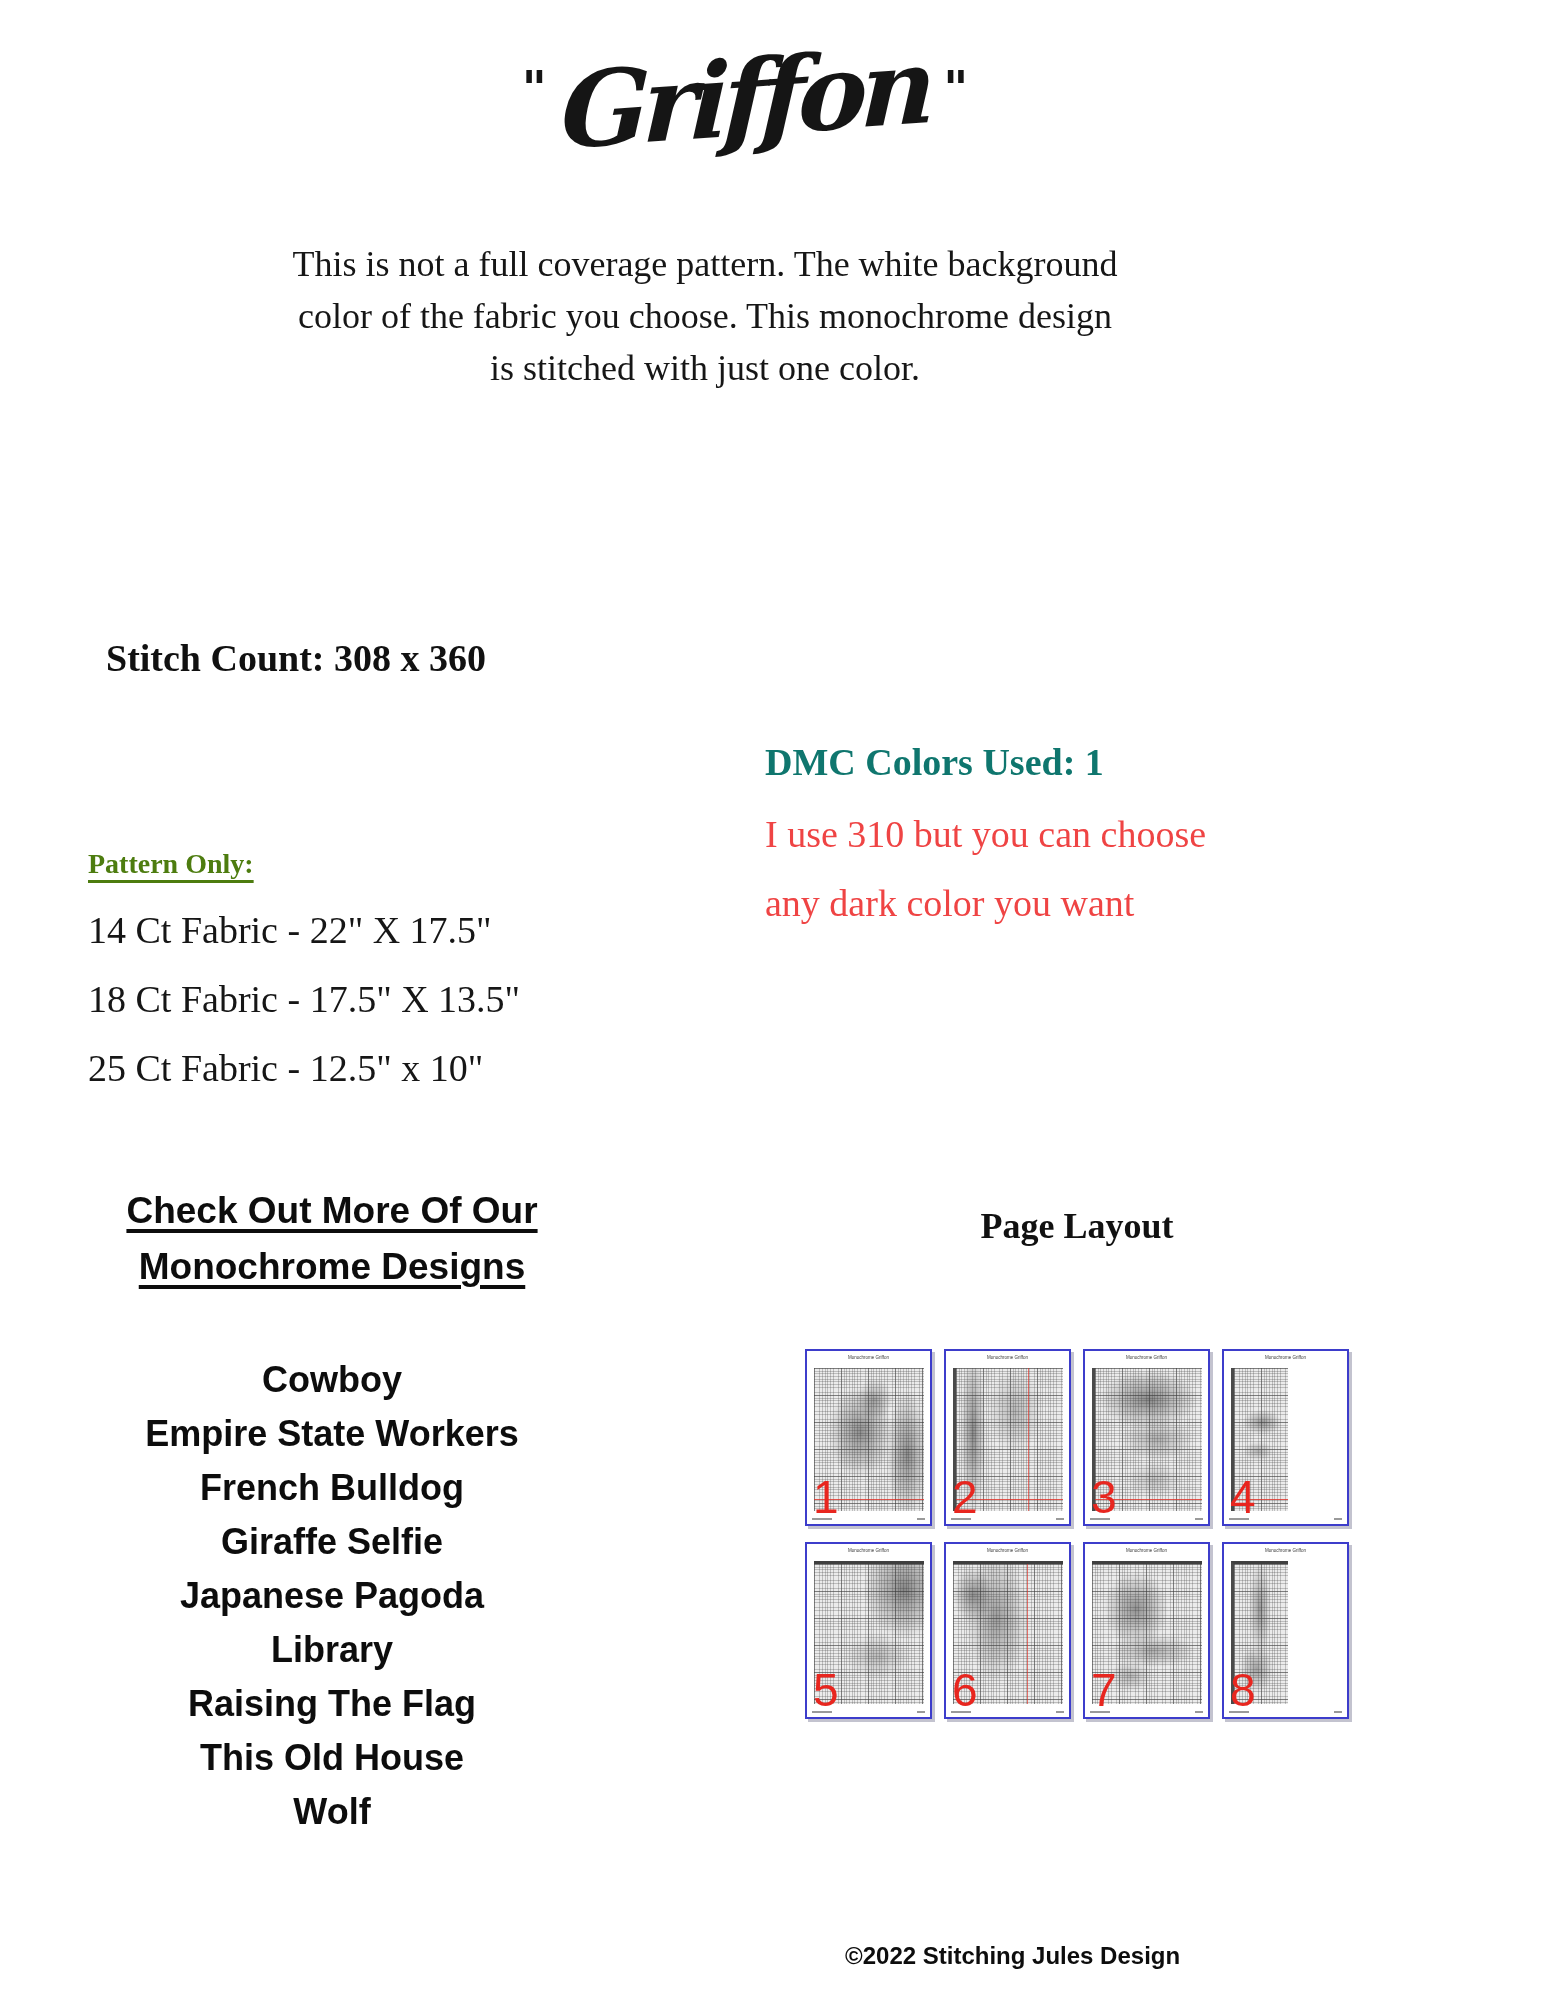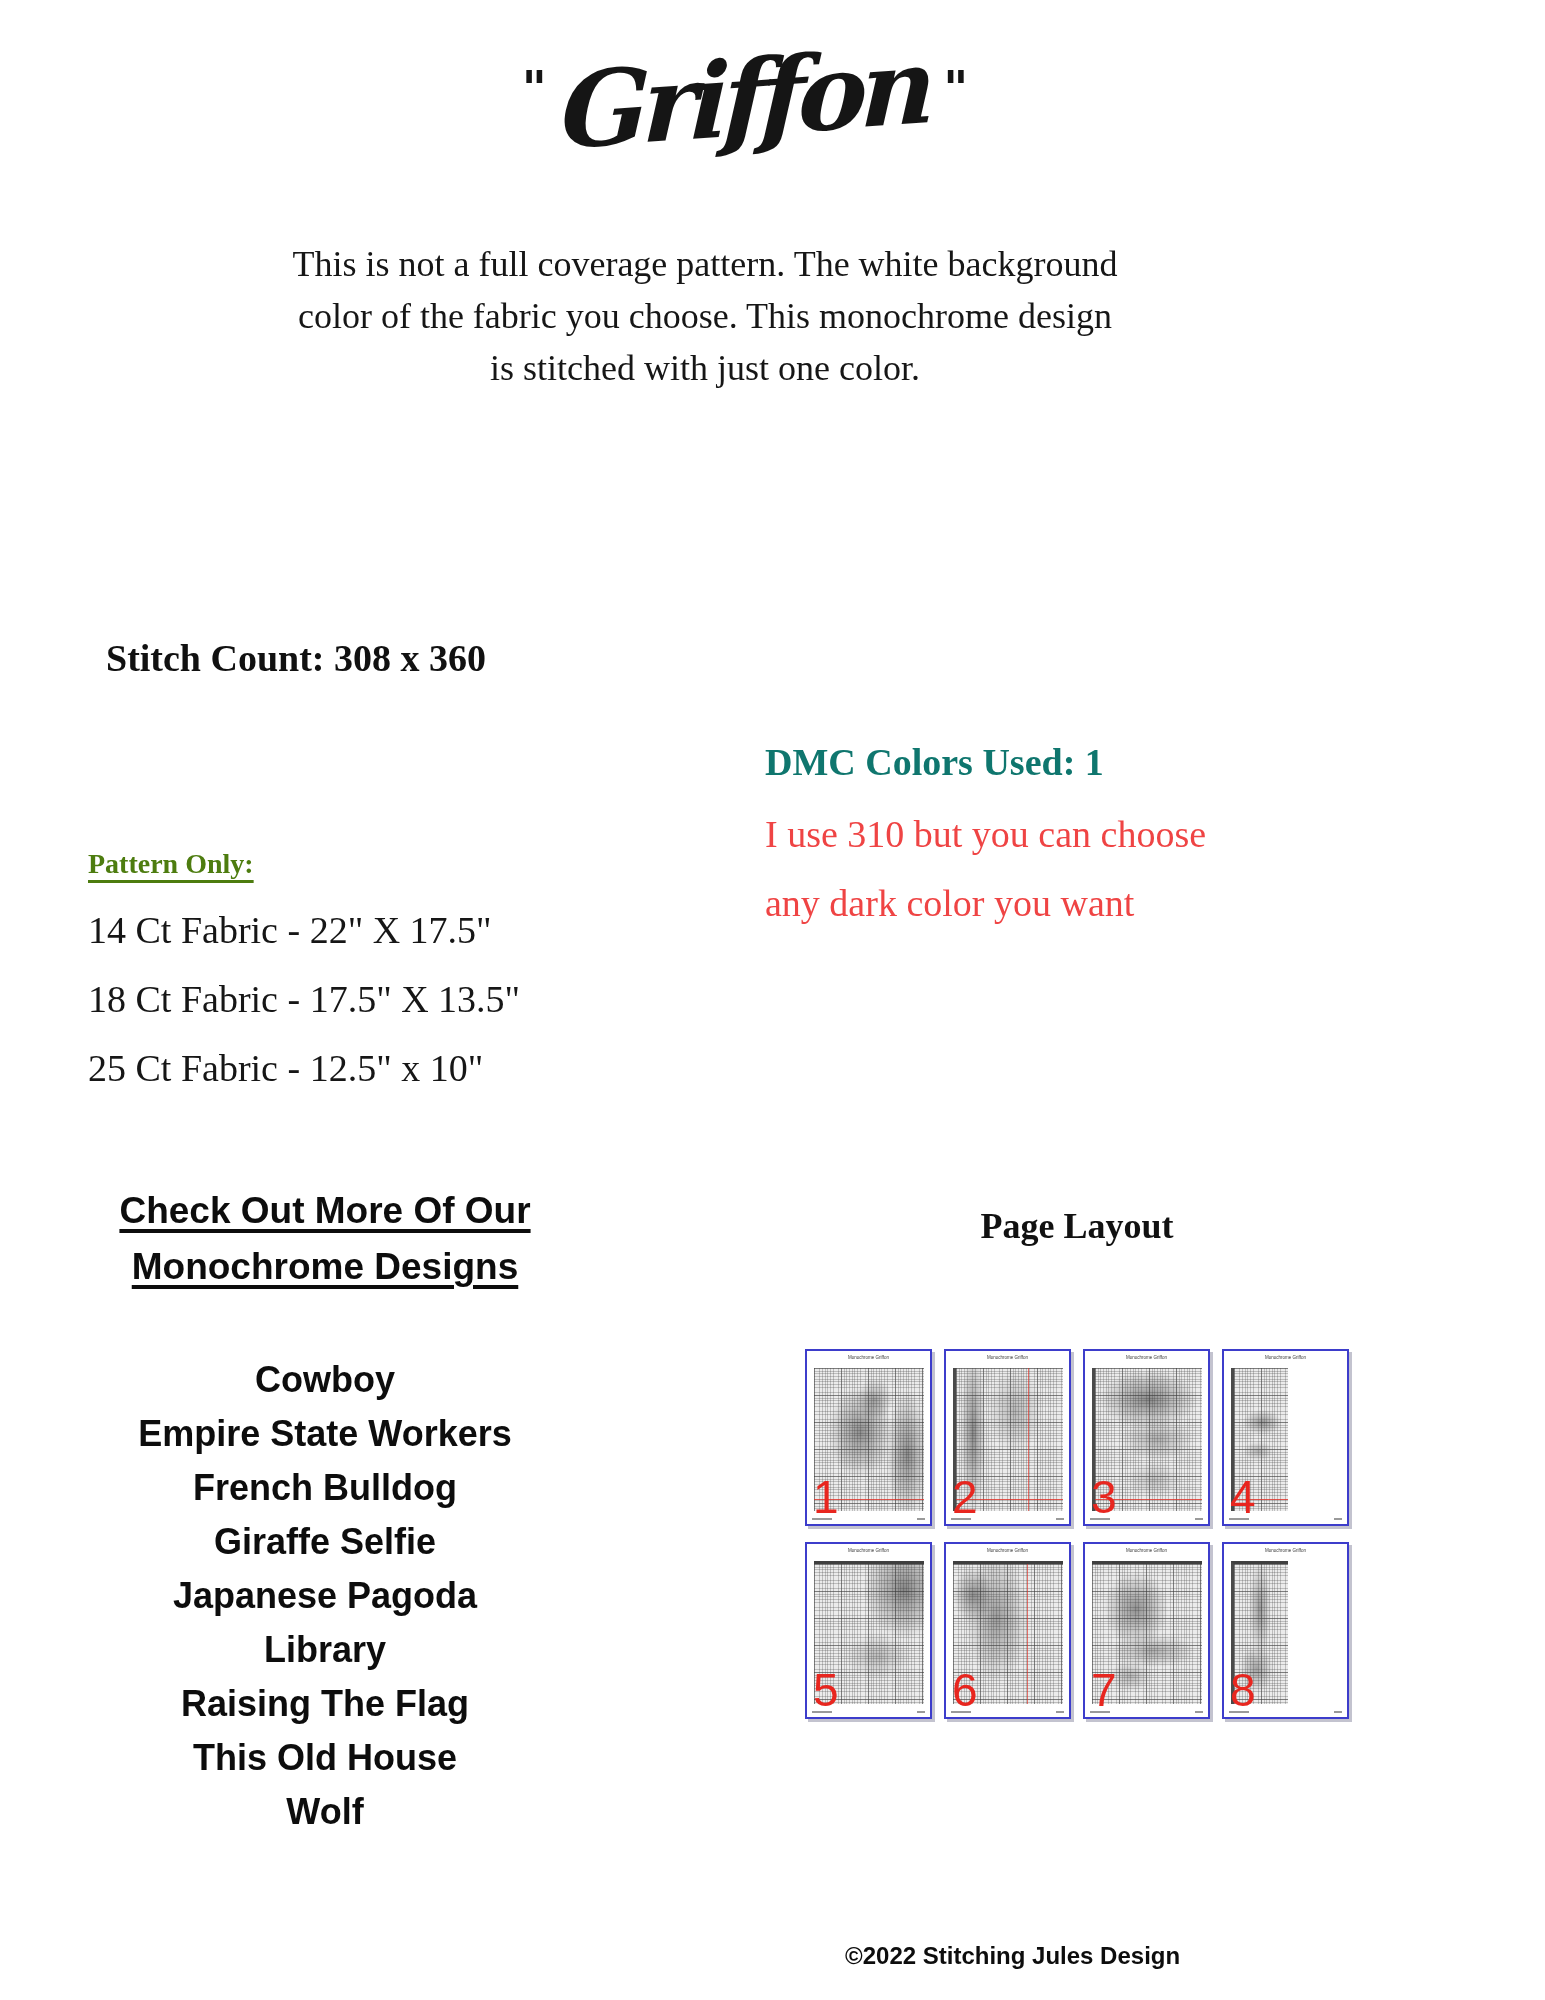--- a/index.html
+++ b/index.html
@@ -28,21 +28,21 @@
   .dmc-heading{font-size:38px;font-weight:bold;color:#0f766e;}
   .dmc-note{margin-top:16px;font-size:38px;line-height:69px;color:#ef4444;}
 
   
   .pattern-only{position:absolute;left:88px;top:848px;}
   .pattern-heading{font-size:28px;font-weight:bold;text-decoration:underline;
                    text-decoration-thickness:3px;text-underline-offset:7px;color:#4d7c0f;}
   .pattern-sizes{margin-top:16px;font-size:38px;line-height:69px;color:#161616;}
 
   
-  .more-designs{position:absolute;left:0;top:1183px;width:650px;text-align:center;
+  .more-designs{position:absolute;left:7px;top:1183px;width:650px;text-align:center;
                 font-family:"Liberation Sans",sans-serif;}
   .more-heading{font-size:37px;font-weight:bold;line-height:56px;color:#0d0d0d;}
   .more-heading .u{text-decoration:underline;text-decoration-thickness:4px;text-underline-offset:6px;}
   .design-list{margin-top:58px;font-size:36px;font-weight:bold;line-height:54px;color:#0d0d0d;}
 
   
   .page-layout-heading{position:absolute;left:852px;top:1205px;width:450px;text-align:center;
                        font-size:36px;font-weight:bold;
                        text-decoration-thickness:3px;text-underline-offset:7px;color:#111;}
 

